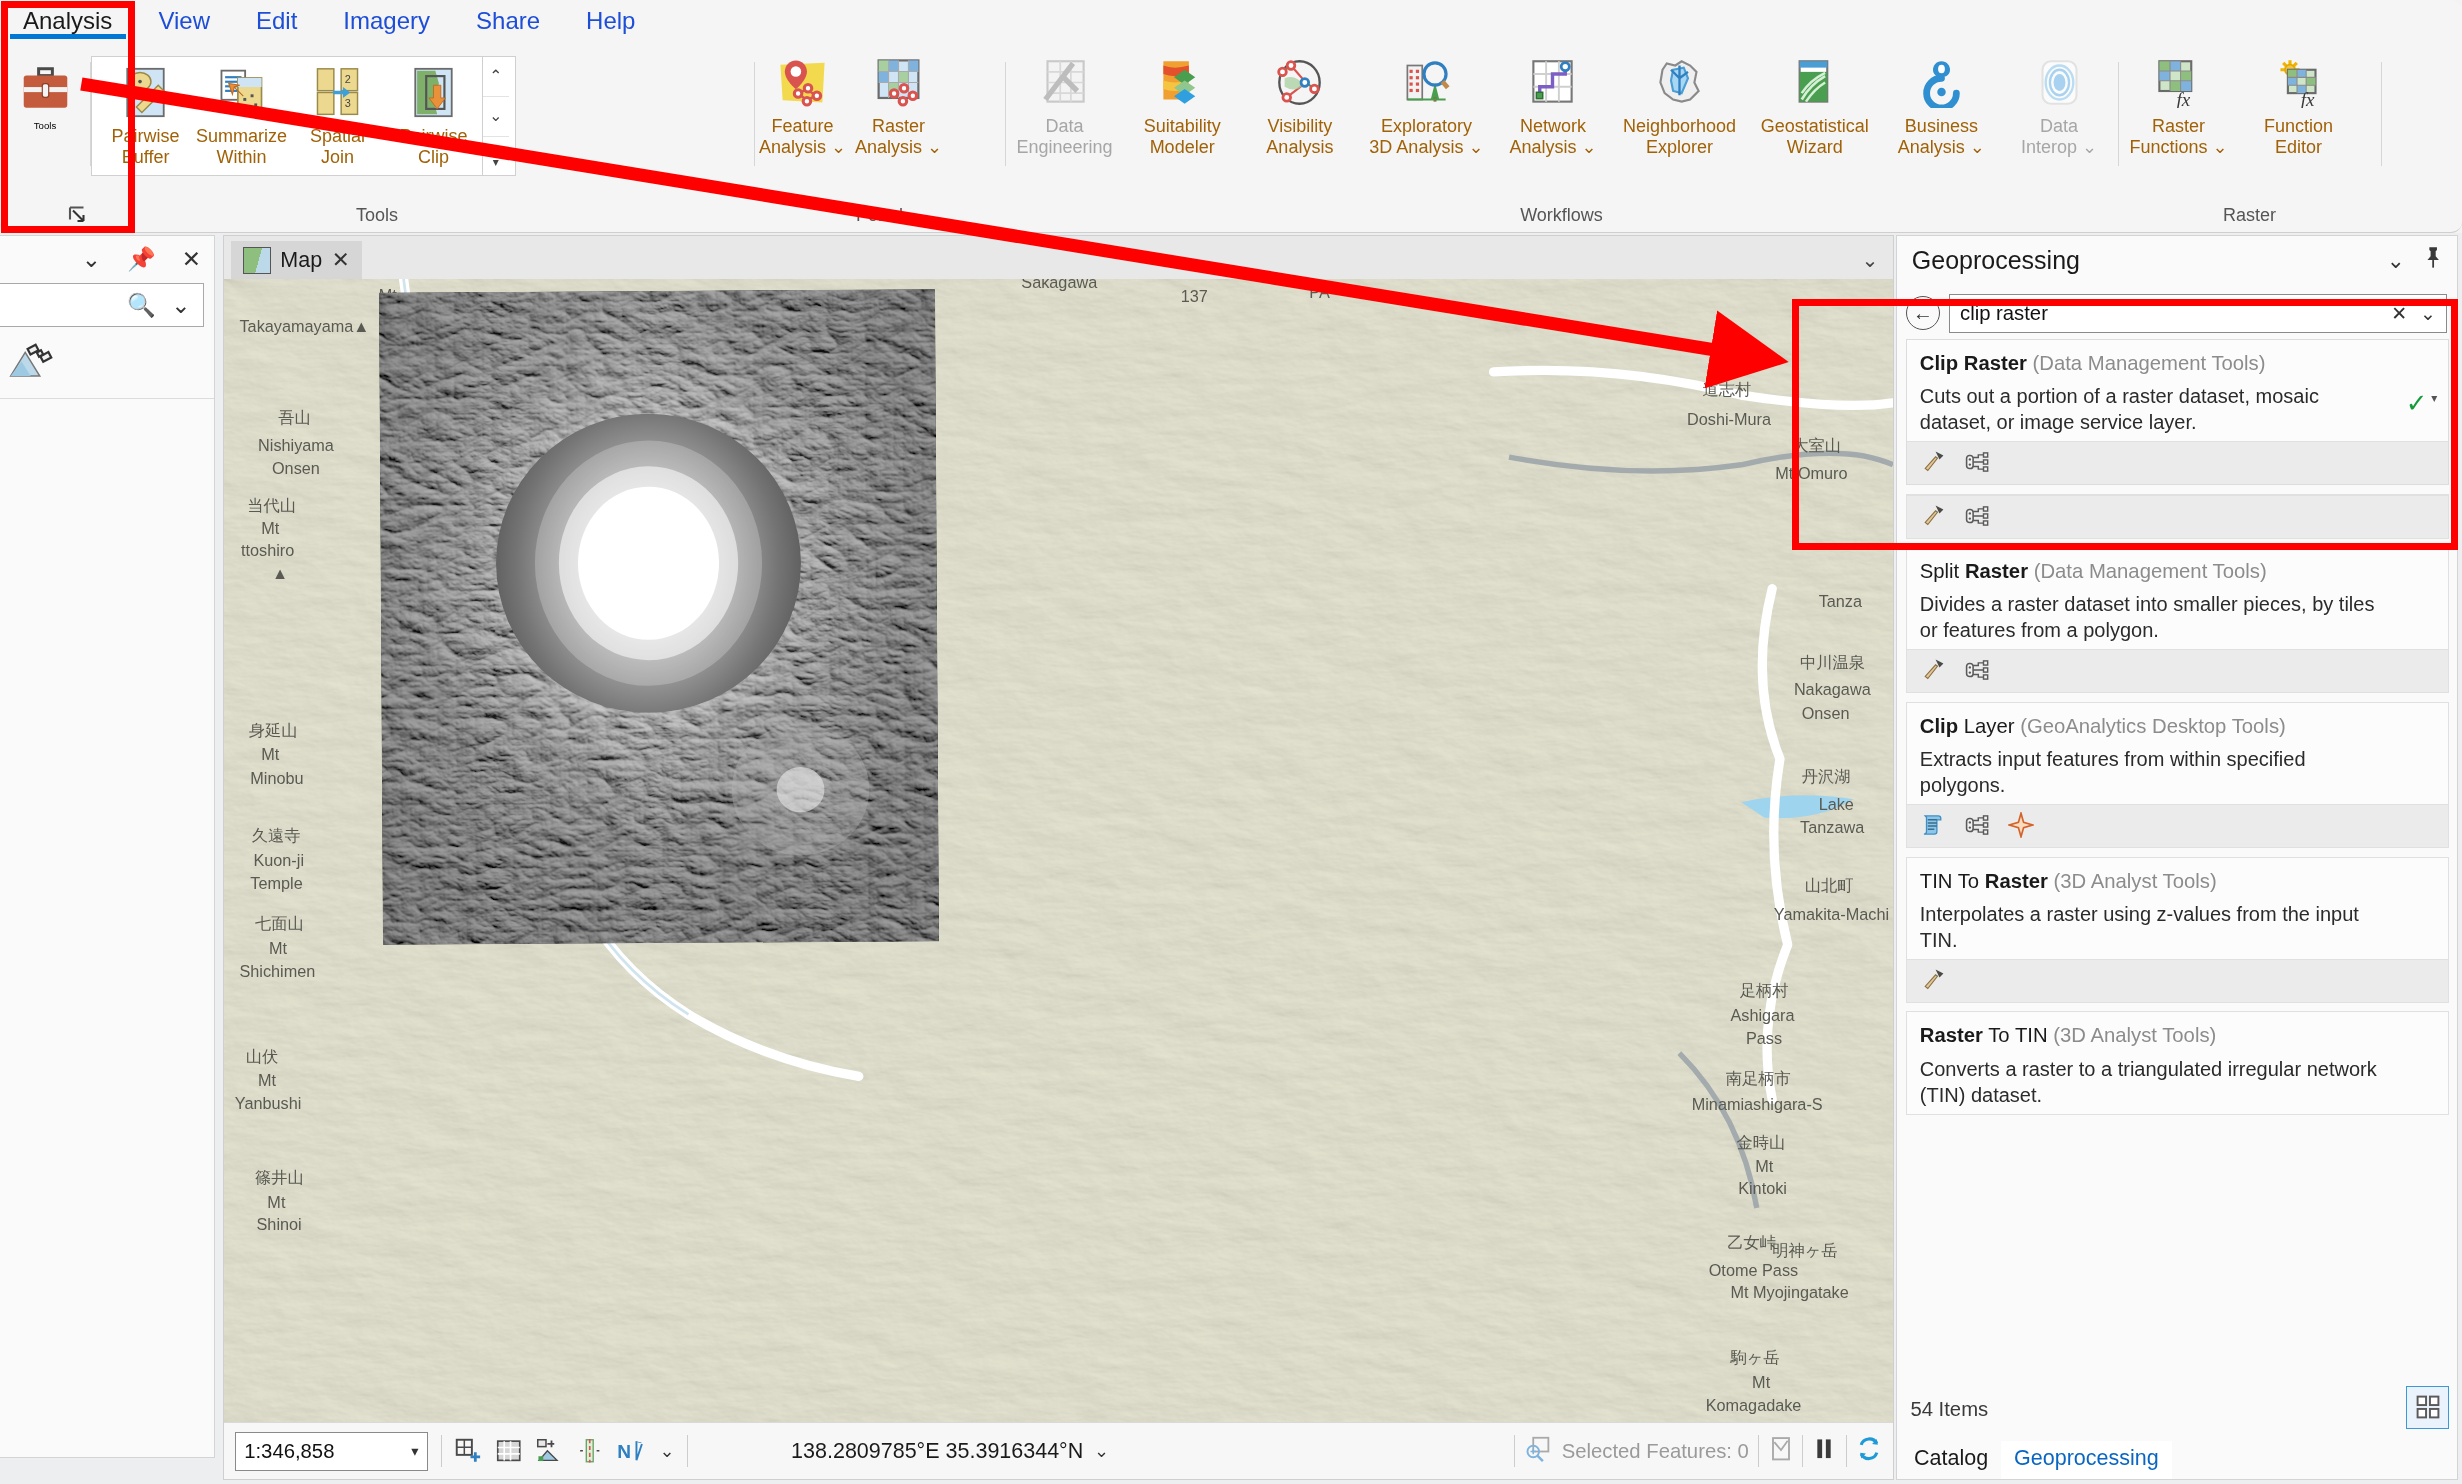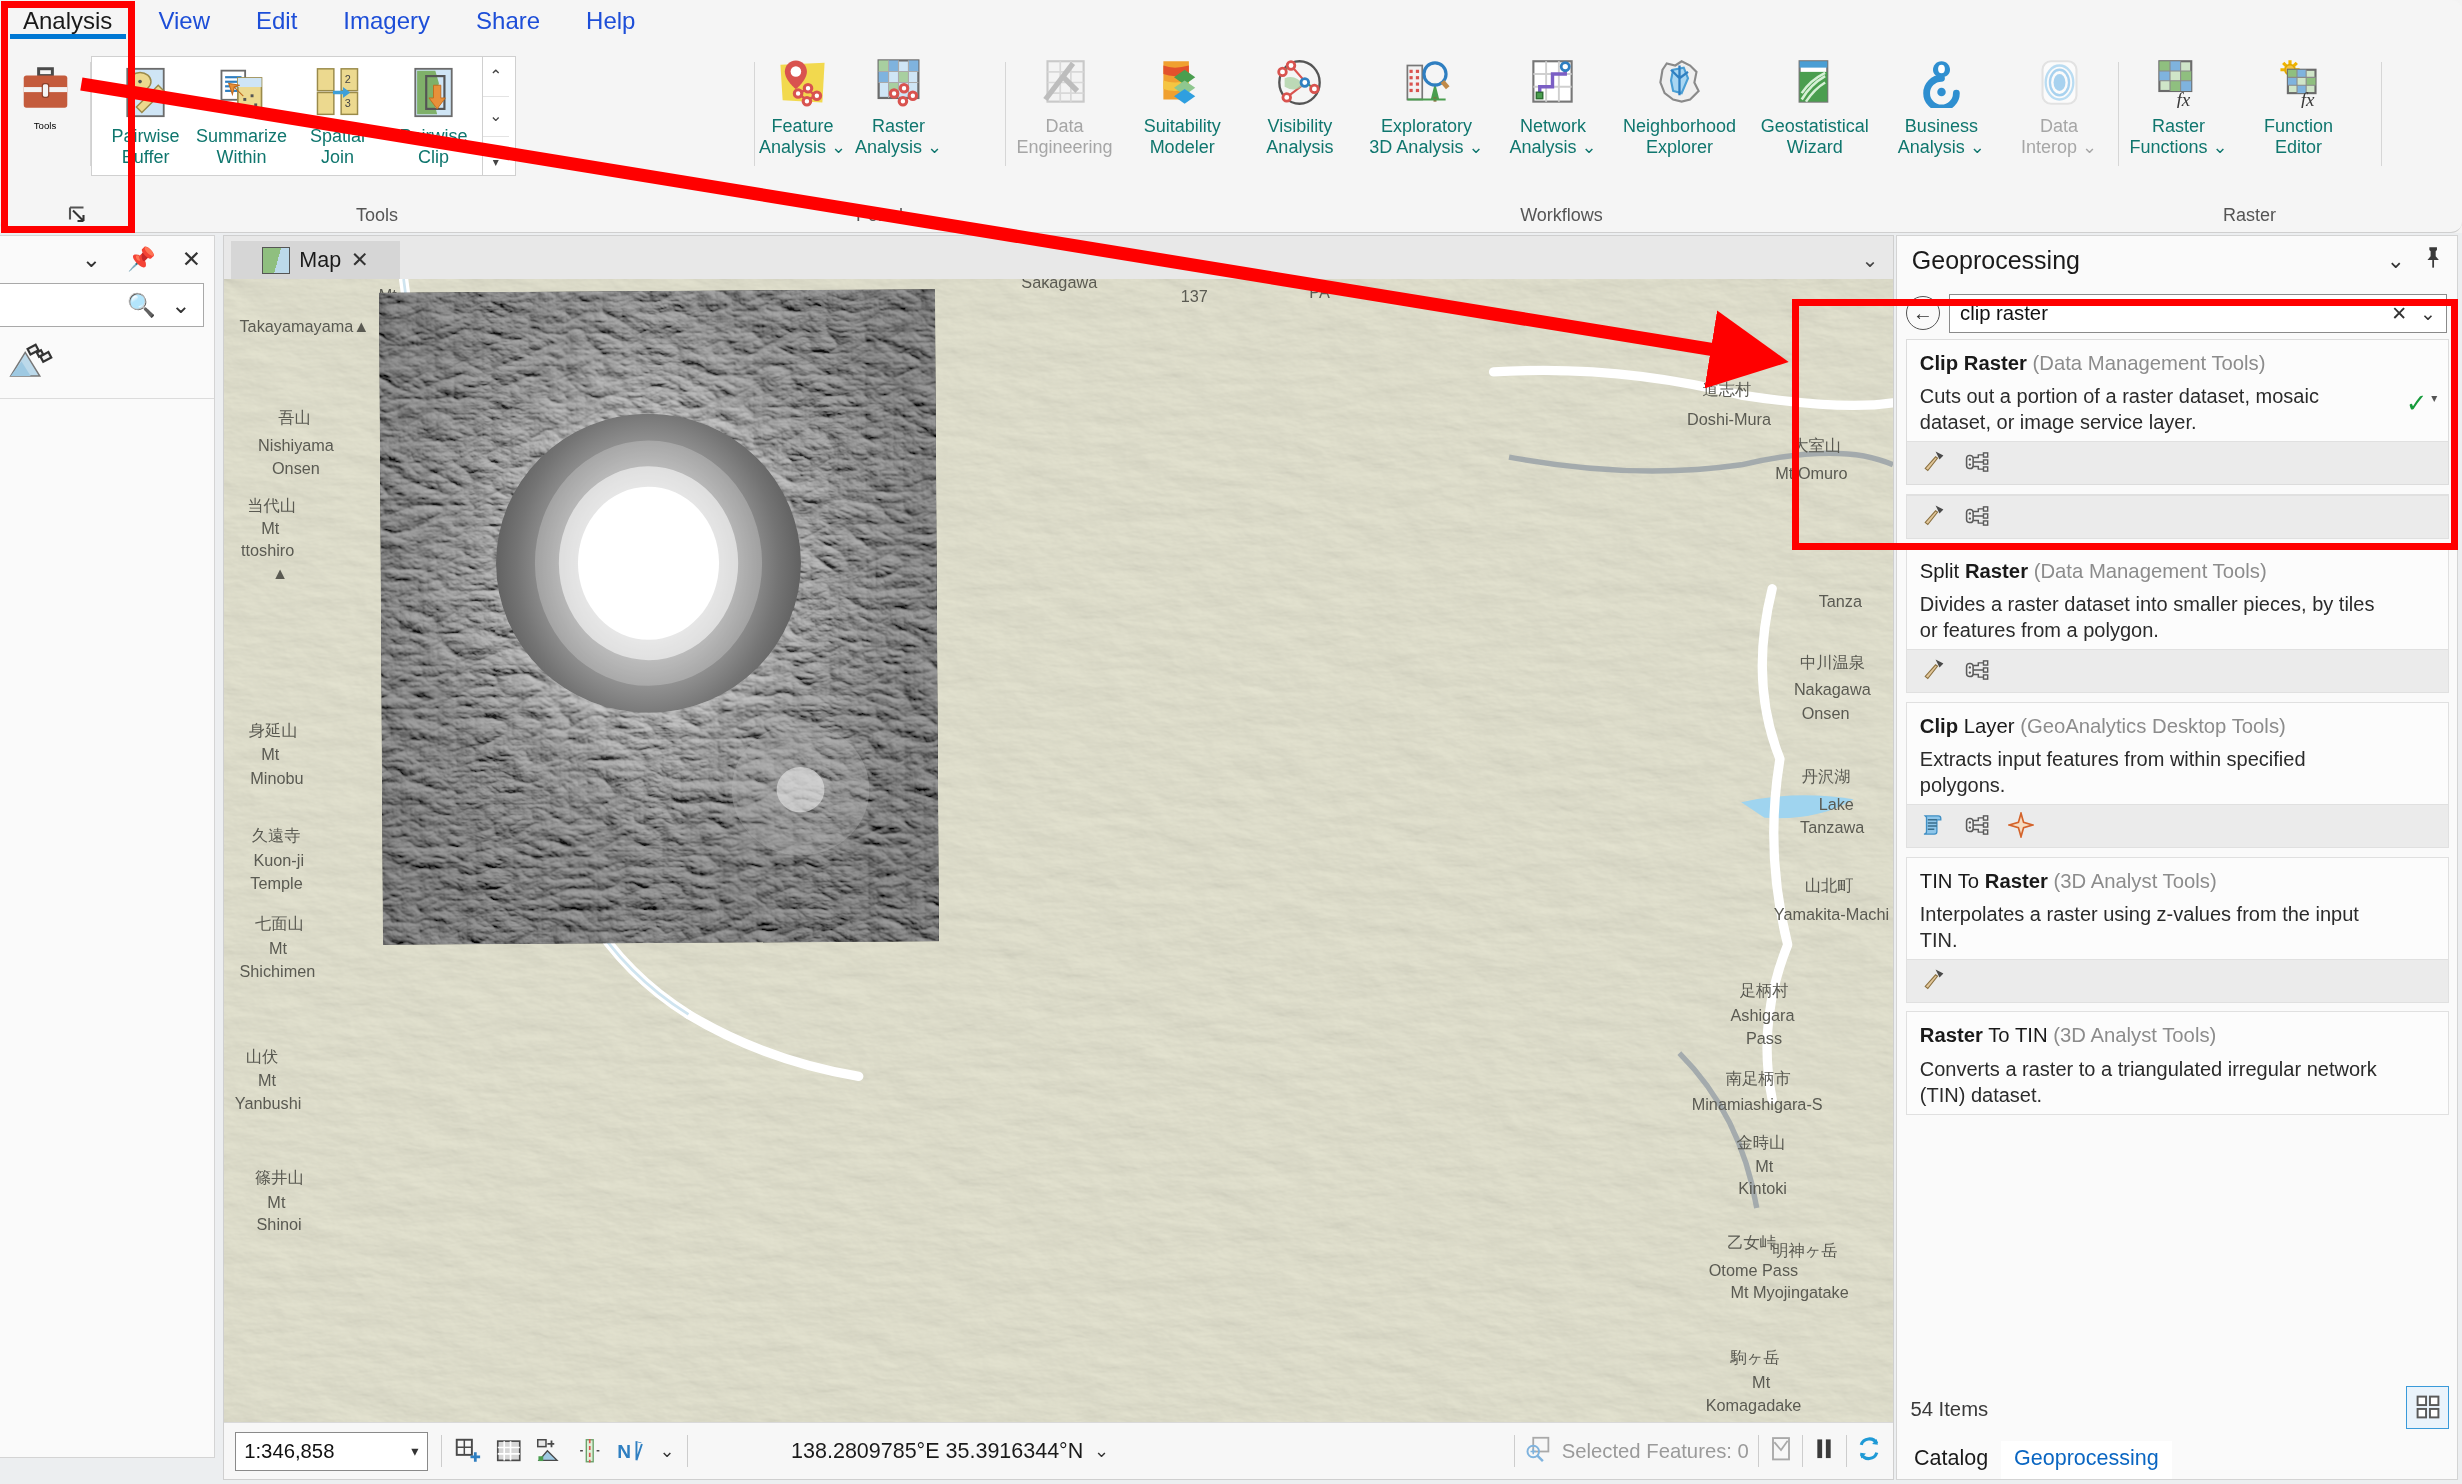--- a/index.html
+++ b/index.html
@@ -35,21 +35,21 @@
     height:32px; line-height:29px; text-align:center; font-size:18px; color:#555;
     width:100%;
   }
   .grp-sep { width:0.6px; background:#d6d6d6; margin:8.4px 0 35px 0; align-self:stretch; }
 
   .bigbtn {
     width:96px; display:flex; flex-direction:column; align-items:center; cursor:default;
     padding:0 2.4px;
   }
   .bigbtn .ico { width:57px; height:57px; display:flex; align-items:center; justify-content:center; }
-  .bigbtn .lbl { font-size:18px; color:#0f766e; text-align:center; line-height:21.5px; margin-top:4.8px; white-space:pre-line;}
+  .bigbtn .lbl { font-size:18px; color:#a16207; text-align:center; line-height:21.5px; margin-top:4.8px; white-space:pre-line;}
   .bigbtn.dim .lbl { color:#a6a6a6; }
   .bigbtn.wide { width:120px; }
   .bigbtn.xwide { width:138px; }
 
   
   .toolsbox { width:90px; display:flex; flex-direction:column; align-items:center; padding-top:9.6px;}
   .gallery {
     border:0.6px solid #d0d0d0; background:#fff; height:120px; display:flex; align-items:center;
     margin-top:2.4px; padding:0 6px;
   }
@@ -75,21 +75,21 @@
   .lp-row { display:flex; align-items:center; height:72px; padding-left:138px; border-bottom:0.6px solid #dcdcdc; }
 
   
   .mapview {
     position:absolute; left:223px; top:2.4px; right:568px; bottom:4.8px;
     background:#fff; border:0.6px solid #cfcfcf;
   }
   .maptabs { height:43px; background:#e8e8e8; display:flex; align-items:flex-end; position:relative;}
   .maptab {
     height:38px; background:#d6d6d6; display:flex; align-items:center; gap:9.6px;
-    padding:0 31px; margin-left:7.2px; font-size:21.5px; color:#1a1a1a;
+    padding:0 12px; margin-left:7.2px; font-size:21.5px; color:#1a1a1a;
   }
   .maptab .tileico { width:27.5px; height:27.5px; border:1.2px solid #555; background:linear-gradient(105deg,#8fbf7f 0 55%, #bcd9ea 55% 100%); }
   .maptab .x { font-size:21.5px; color:#333; }
   .chev-right { position:absolute; right:14.4px; bottom:7.2px; font-size:20.3px; color:#444; }
 
   .canvas { position:absolute; left:0; top:43px; right:0; bottom:0; overflow:hidden; background:#e7e6d8;}
   .basemap { position:absolute; inset:0; }
   .dem {
     position:absolute; left:157px; top:12px; width:556px; height:652px;
     transform: rotate(-0.35deg);

